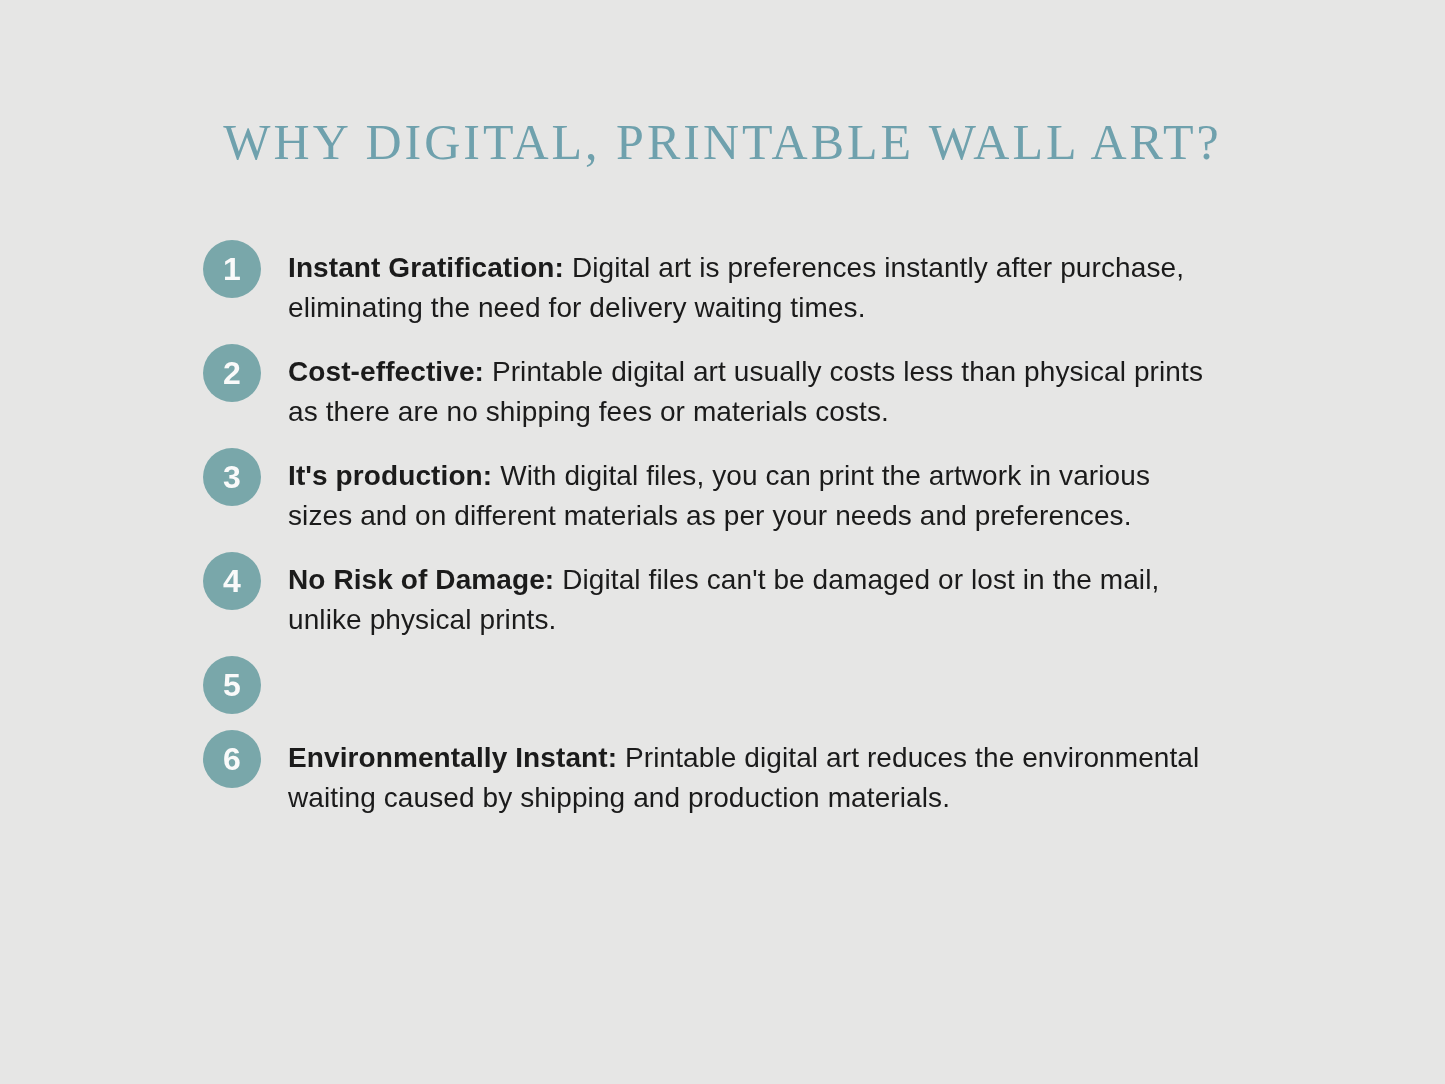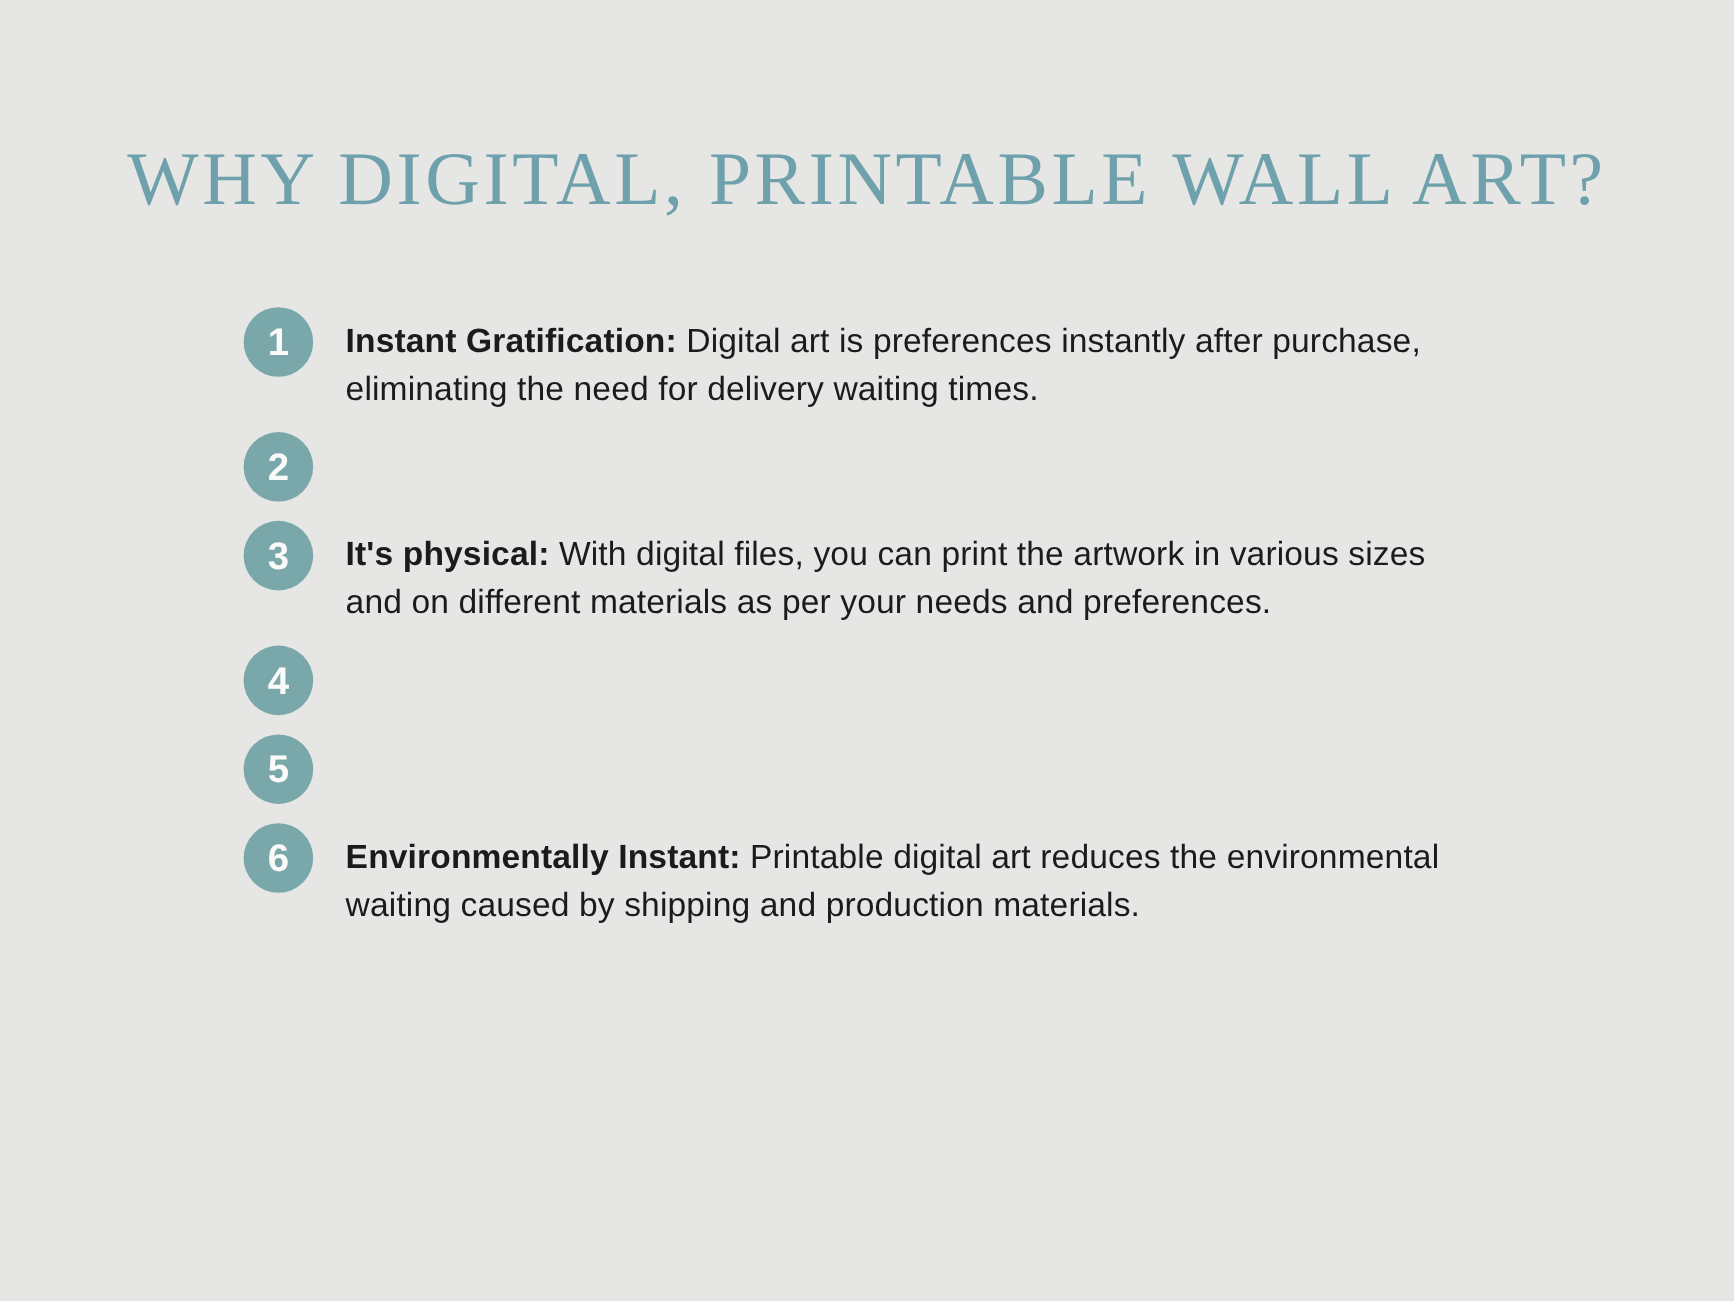--- a/index.html
+++ b/index.html
@@ -14,21 +14,21 @@
     overflow: hidden;
     font-family: "Liberation Sans", sans-serif;
     box-sizing: border-box;
   }
   .title {
     margin: 0;
     padding-top: 112px;
     text-align: center;
     font-family: "Liberation Serif", serif;
     font-weight: 400;
-    font-size: 63px;
+    font-size: 50px;
     line-height: 1.2;
     letter-spacing: 3px;
     color: #6fa1ad;
     white-space: nowrap;
   }
   .benefit-list {
     margin-top: 76px;
     margin-left: 203px;
     width: 1060px;
   }
@@ -81,33 +81,35 @@
       <div class="badge">
         <span>1</span>
       </div>
       <p class="item-text"><strong class="item-label">Instant Gratification:</strong> <span>Digital art is preferences instantly after purchase, eliminating the need for delivery waiting times.</span></p>
     </div>
 
     <div class="item">
       <div class="badge">
         <span>2</span>
       </div>
+      <p class="item-text"><strong class="item-label">Cost-effective:</strong> <span>Printable digital art usually costs less than physical prints as there are no shipping fees or materials costs.</span></p>
     </div>
 
     <div class="item">
       <div class="badge">
         <span>3</span>
       </div>
-      <p class="item-text"><strong class="item-label">It's physical:</strong> <span>With digital files, you can print the artwork in various sizes and on different materials as per your needs and preferences.</span></p>
+      <p class="item-text"><strong class="item-label">It's production:</strong> <span>With digital files, you can print the artwork in various sizes and on different materials as per your needs and preferences.</span></p>
     </div>
 
     <div class="item">
       <div class="badge">
         <span>4</span>
       </div>
+      <p class="item-text"><strong class="item-label">No Risk of Damage:</strong> <span>Digital files can't be damaged or lost in the mail, unlike physical prints.</span></p>
     </div>
 
     <div class="item">
       <div class="badge">
         <span>5</span>
       </div>
     </div>
 
     <div class="item">
       <div class="badge">

